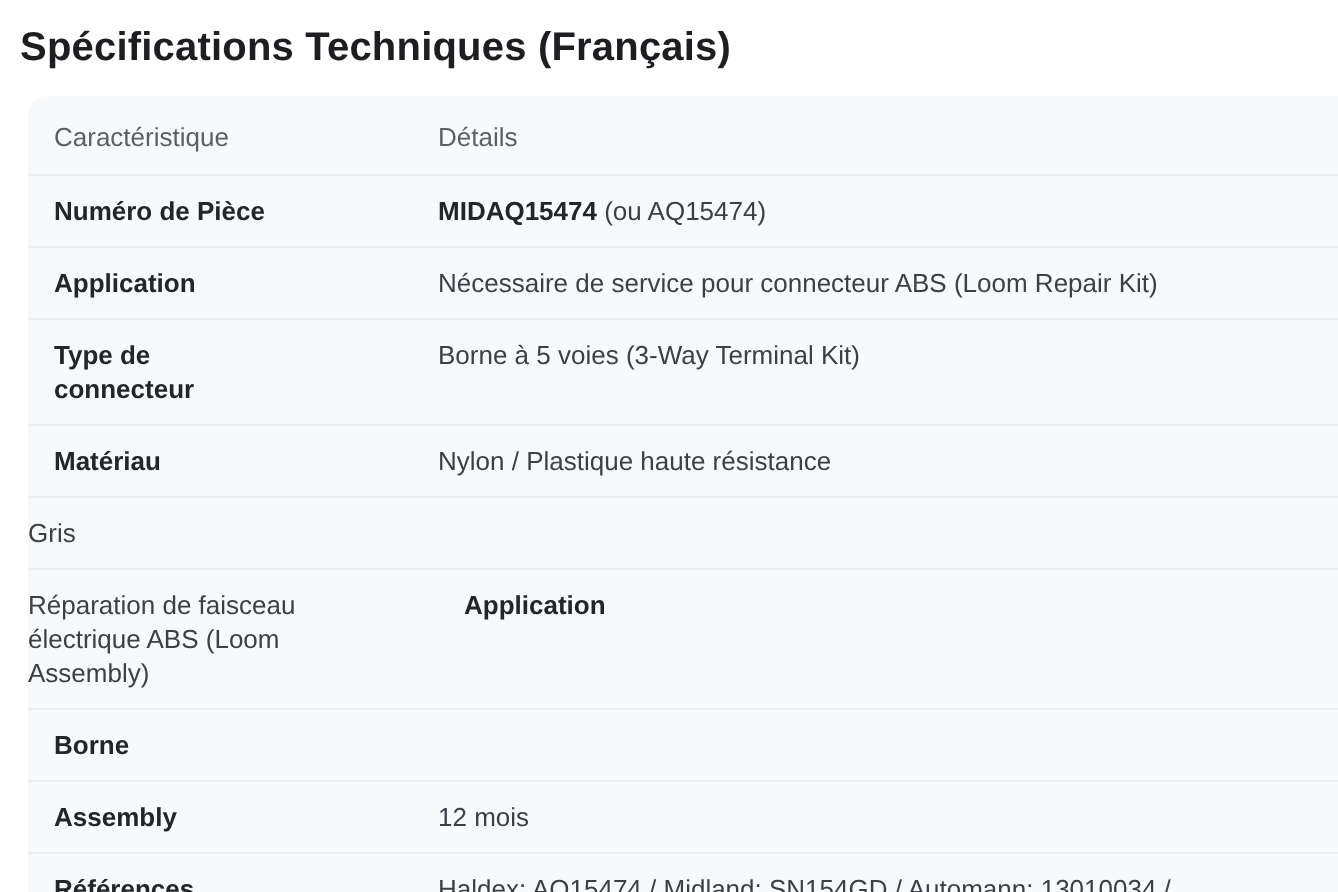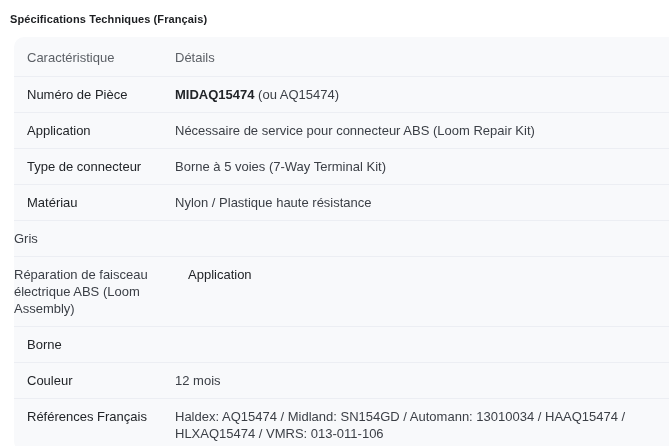--- a/index.html
+++ b/index.html
@@ -13,49 +13,50 @@
   }
   *{box-sizing:border-box;margin:0;padding:0;}
   html,body{width:669px;height:446px;overflow:hidden;}
   body{
     background:var(--page-bg);
     font-family:"Liberation Sans","DejaVu Sans",sans-serif;
     -webkit-font-smoothing:antialiased;
   }
   .page-title{
     margin:13px 0 12px 10px;
-    font-size:11px;
+    font-size:20px;
     font-weight:700;
     color:var(--title-text);
     letter-spacing:.1px;
   }
   .spec-card{
     margin-left:14px;
     width:calc(100% - 14px);
     background:var(--card-bg);
     border-radius:10px 0 0 10px;
     overflow:hidden;
   }
   .spec-table{width:100%;}
   .row{
     display:grid;
     grid-template-columns:161px minmax(0,1fr);
     align-items:start;
     border-bottom:1px solid var(--divider);
+    gap:44px;
   }
   .row:last-child{border-bottom:none;}
   .cell{
     font-size:13px;
     line-height:17px;
     padding:9px 0;
   }
   .cell.label{
     padding-left:13px;
     padding-right:28px;
-    font-weight:400;
+    font-weight:700;
     color:var(--label-text);
   }
   .cell.value{
     padding-right:14px;
     color:var(--value-text);
   }
   .row.header .cell{font-weight:400;color:var(--header-text);padding-top:12px;padding-bottom:10px;}
   .cell.value b{font-weight:700;color:var(--label-text);margin-top:18px;}
 </style>
 </head>
@@ -75,21 +76,21 @@
     <div class="cell value"><b>MIDAQ15474</b><span> (ou AQ15474)</span></div>
   </div>
 
   <div class="row">
     <div class="cell label">Application</div>
     <div class="cell value"><b></b><span>Nécessaire de service pour connecteur ABS (Loom Repair Kit)</span></div>
   </div>
 
   <div class="row">
     <div class="cell label">Type de connecteur</div>
-    <div class="cell value"><b></b><span>Borne à 5 voies (7-Way Terminal Kit)</span></div>
+    <div class="cell value"><b></b><span>Borne à 5 voies (3-Way Terminal Kit)</span></div>
   </div>
 
   <div class="row">
     <div class="cell label">Matériau</div>
     <div class="cell value"><b></b><span>Nylon / Plastique haute résistance</span></div>
   </div>
 
   <div class="row">
     <div class="cell value"><b></b><span>Gris</span></div>
   </div>
@@ -97,21 +98,21 @@
   <div class="row">
     <div class="cell value"><b></b><span>Réparation de faisceau électrique ABS (Loom Assembly)</span></div>
     <div class="cell label">Application</div>
   </div>
 
   <div class="row">
     <div class="cell label">Borne</div>
   </div>
 
   <div class="row">
-    <div class="cell label">Couleur</div>
+    <div class="cell label">Assembly</div>
     <div class="cell value"><b></b><span>12 mois</span></div>
   </div>
 
   <div class="row">
     <div class="cell label">Références Français</div>
     <div class="cell value"><b></b><span>Haldex: AQ15474 / Midland: SN154GD / Automann: 13010034 / HAAQ15474 / HLXAQ15474 / VMRS: 013-011-106</span></div>
   </div>
 </div>
 </div>
 

